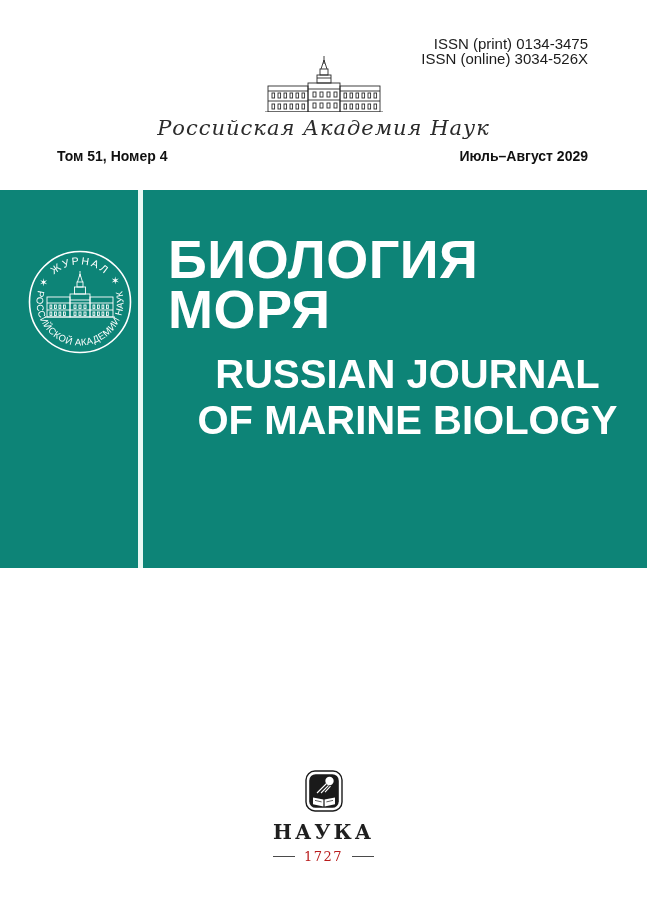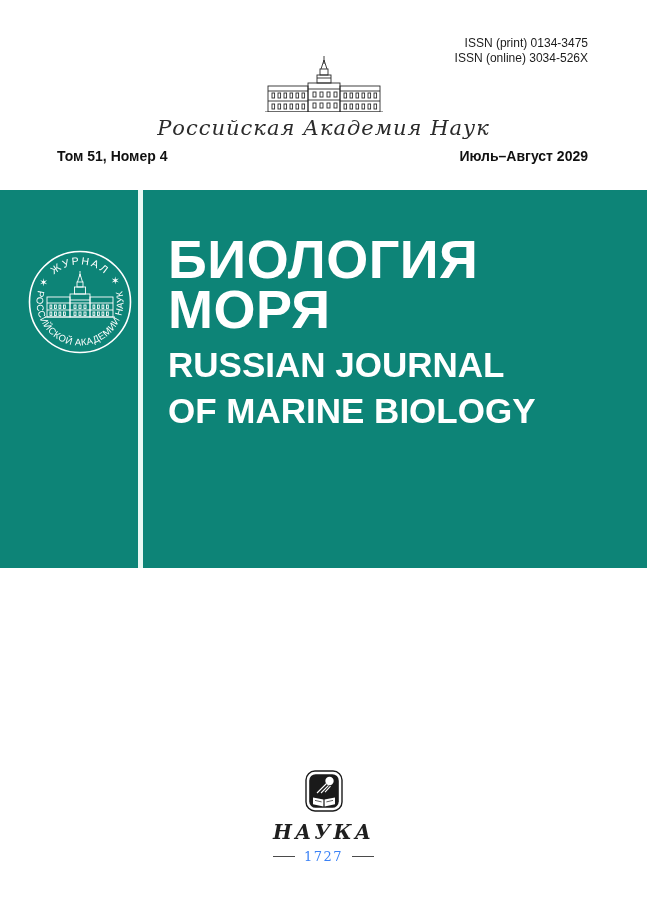--- a/index.html
+++ b/index.html
@@ -5,21 +5,21 @@
   * { margin:0; padding:0; box-sizing:border-box; }
   html,body { background:#ffffff; }
   .page {
     position:relative; width:647px; height:900px; margin:0 auto;
     background:#ffffff; overflow:hidden;
     font-family:"Liberation Sans", sans-serif; color:#1a1a1a;
   }
   
   .issn {
     position:absolute; top:36px; right:59px; text-align:right;
-    font-size:12px; line-height:15px; color:#1c1c1c;
+    font-size:15px; line-height:15px; color:#1c1c1c;
   }
   
   .ras { position:absolute; top:54px; left:0; right:0; text-align:center; }
   .ras svg { display:inline-block; }
   .ras-script {
     margin-top:0;
     font-family:"DejaVu Serif", serif; font-style:italic;
     font-size:21px; color:#2b2b2b; letter-spacing:1px;
   }
   
@@ -37,35 +37,36 @@
     position:absolute; left:138px; top:0; width:5px; height:100%;
     background:var(--divider, #EAF8F4);
   }
   .emblem { position:absolute; left:27px; top:59px; }
   .titles { position:absolute; left:168px; top:44px; color:#ffffff; }
   .title-ru {
     font-size:54px; line-height:50px; font-weight:bold; letter-spacing:0.5px;
     font-family:Liberation Sans, sans-serif;
   }
   .title-en {
-    margin-top:8px;
-    font-size:35px; line-height:46px; font-weight:bold; letter-spacing:0px;
+    margin-top:17px;
+    font-size:40px; line-height:46px; font-weight:bold; letter-spacing:0px;
     font-family:"Liberation Sans", sans-serif;
+    text-align:center;
   }
   
   .pub { position:absolute; top:770px; left:0; right:0; text-align:center; }
   .pub-name {
     margin-top:4px;
     font-family:"DejaVu Serif", serif; font-weight:600;
-    font-size:20px; letter-spacing:3px; color:#1f1f1f;font-style:italic;
+    font-size:20px; letter-spacing:3px; color:#1f1f1f;
   }
   .pub-year-row { margin-top:5px; display:flex; align-items:center; justify-content:center; gap:9px; }
   .pub-dash { display:inline-block; width:22px; height:1px; background:#4a4a4a; }
   .pub-year {
-    font-family:"DejaVu Serif", serif; font-size:13px; letter-spacing:1.5px; color:#3b82f6;
+    font-family:"DejaVu Serif", serif; font-size:13px; letter-spacing:1.5px; color:#b91c1c;
   }
   
   .arc-text { fill:#ffffff; font-family:"Liberation Sans", sans-serif; }
 </style>
 </head>
 <body>
 
 <div class="page">
 
   <div class="issn">

